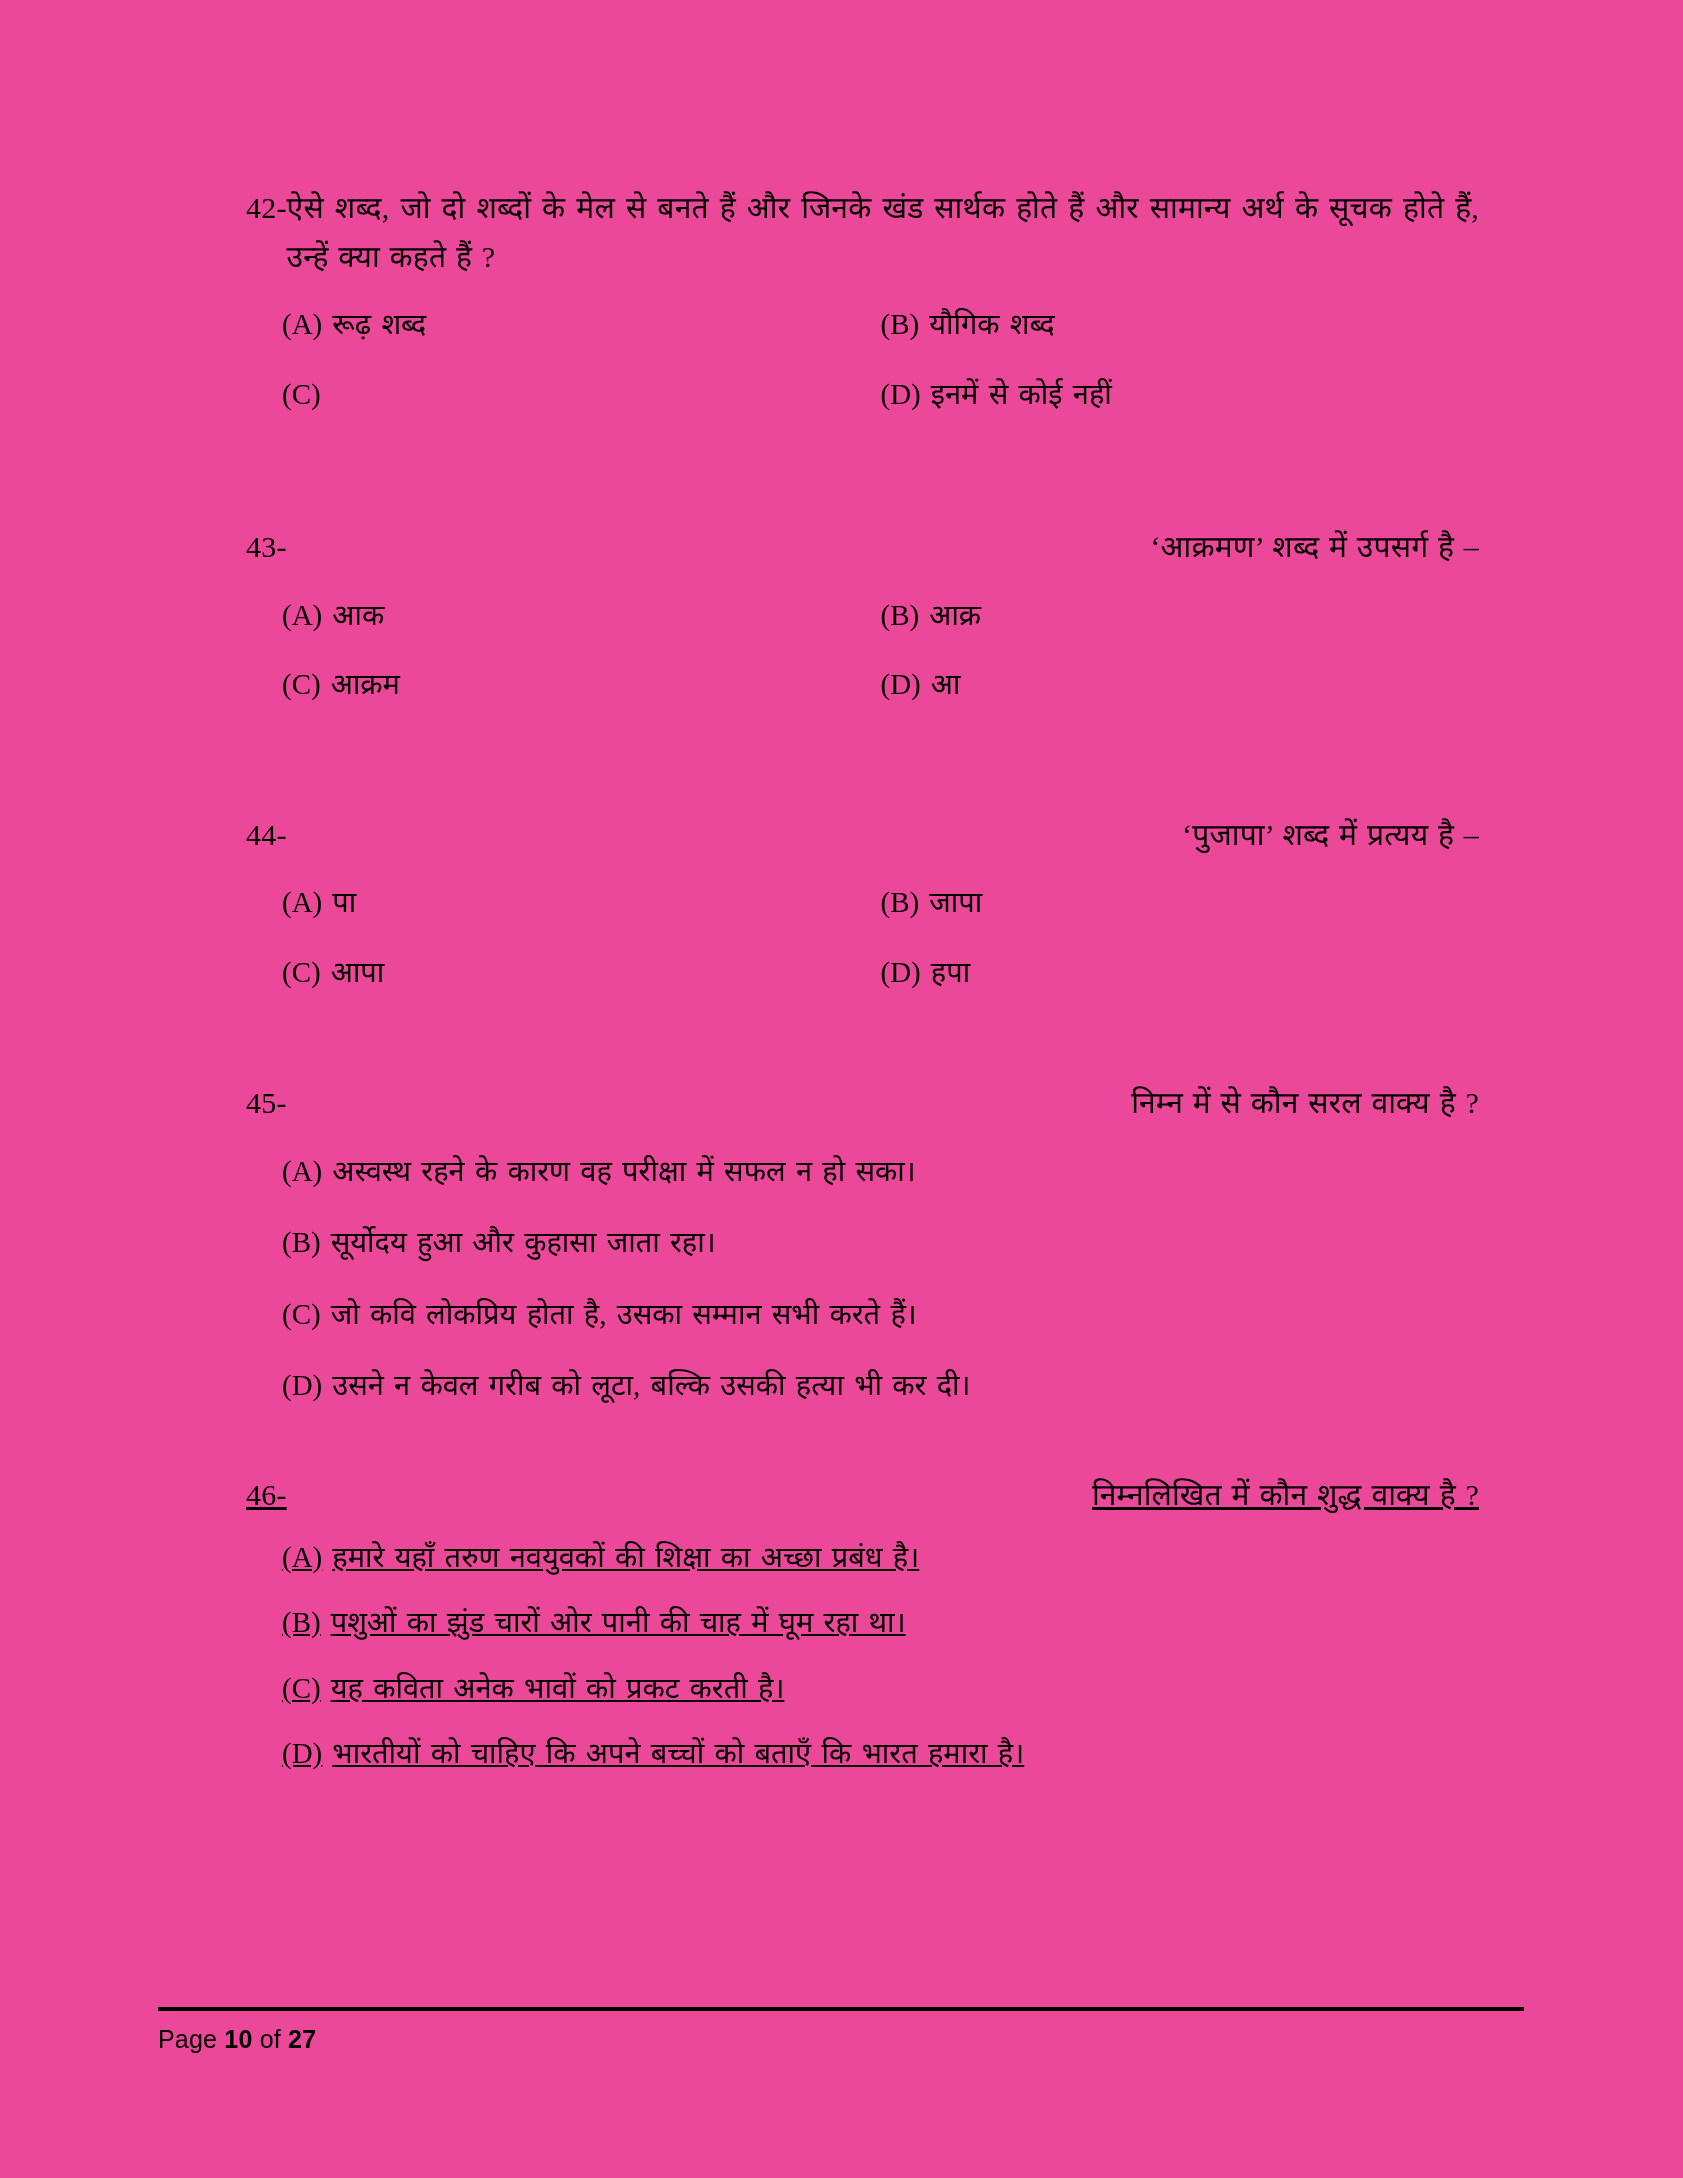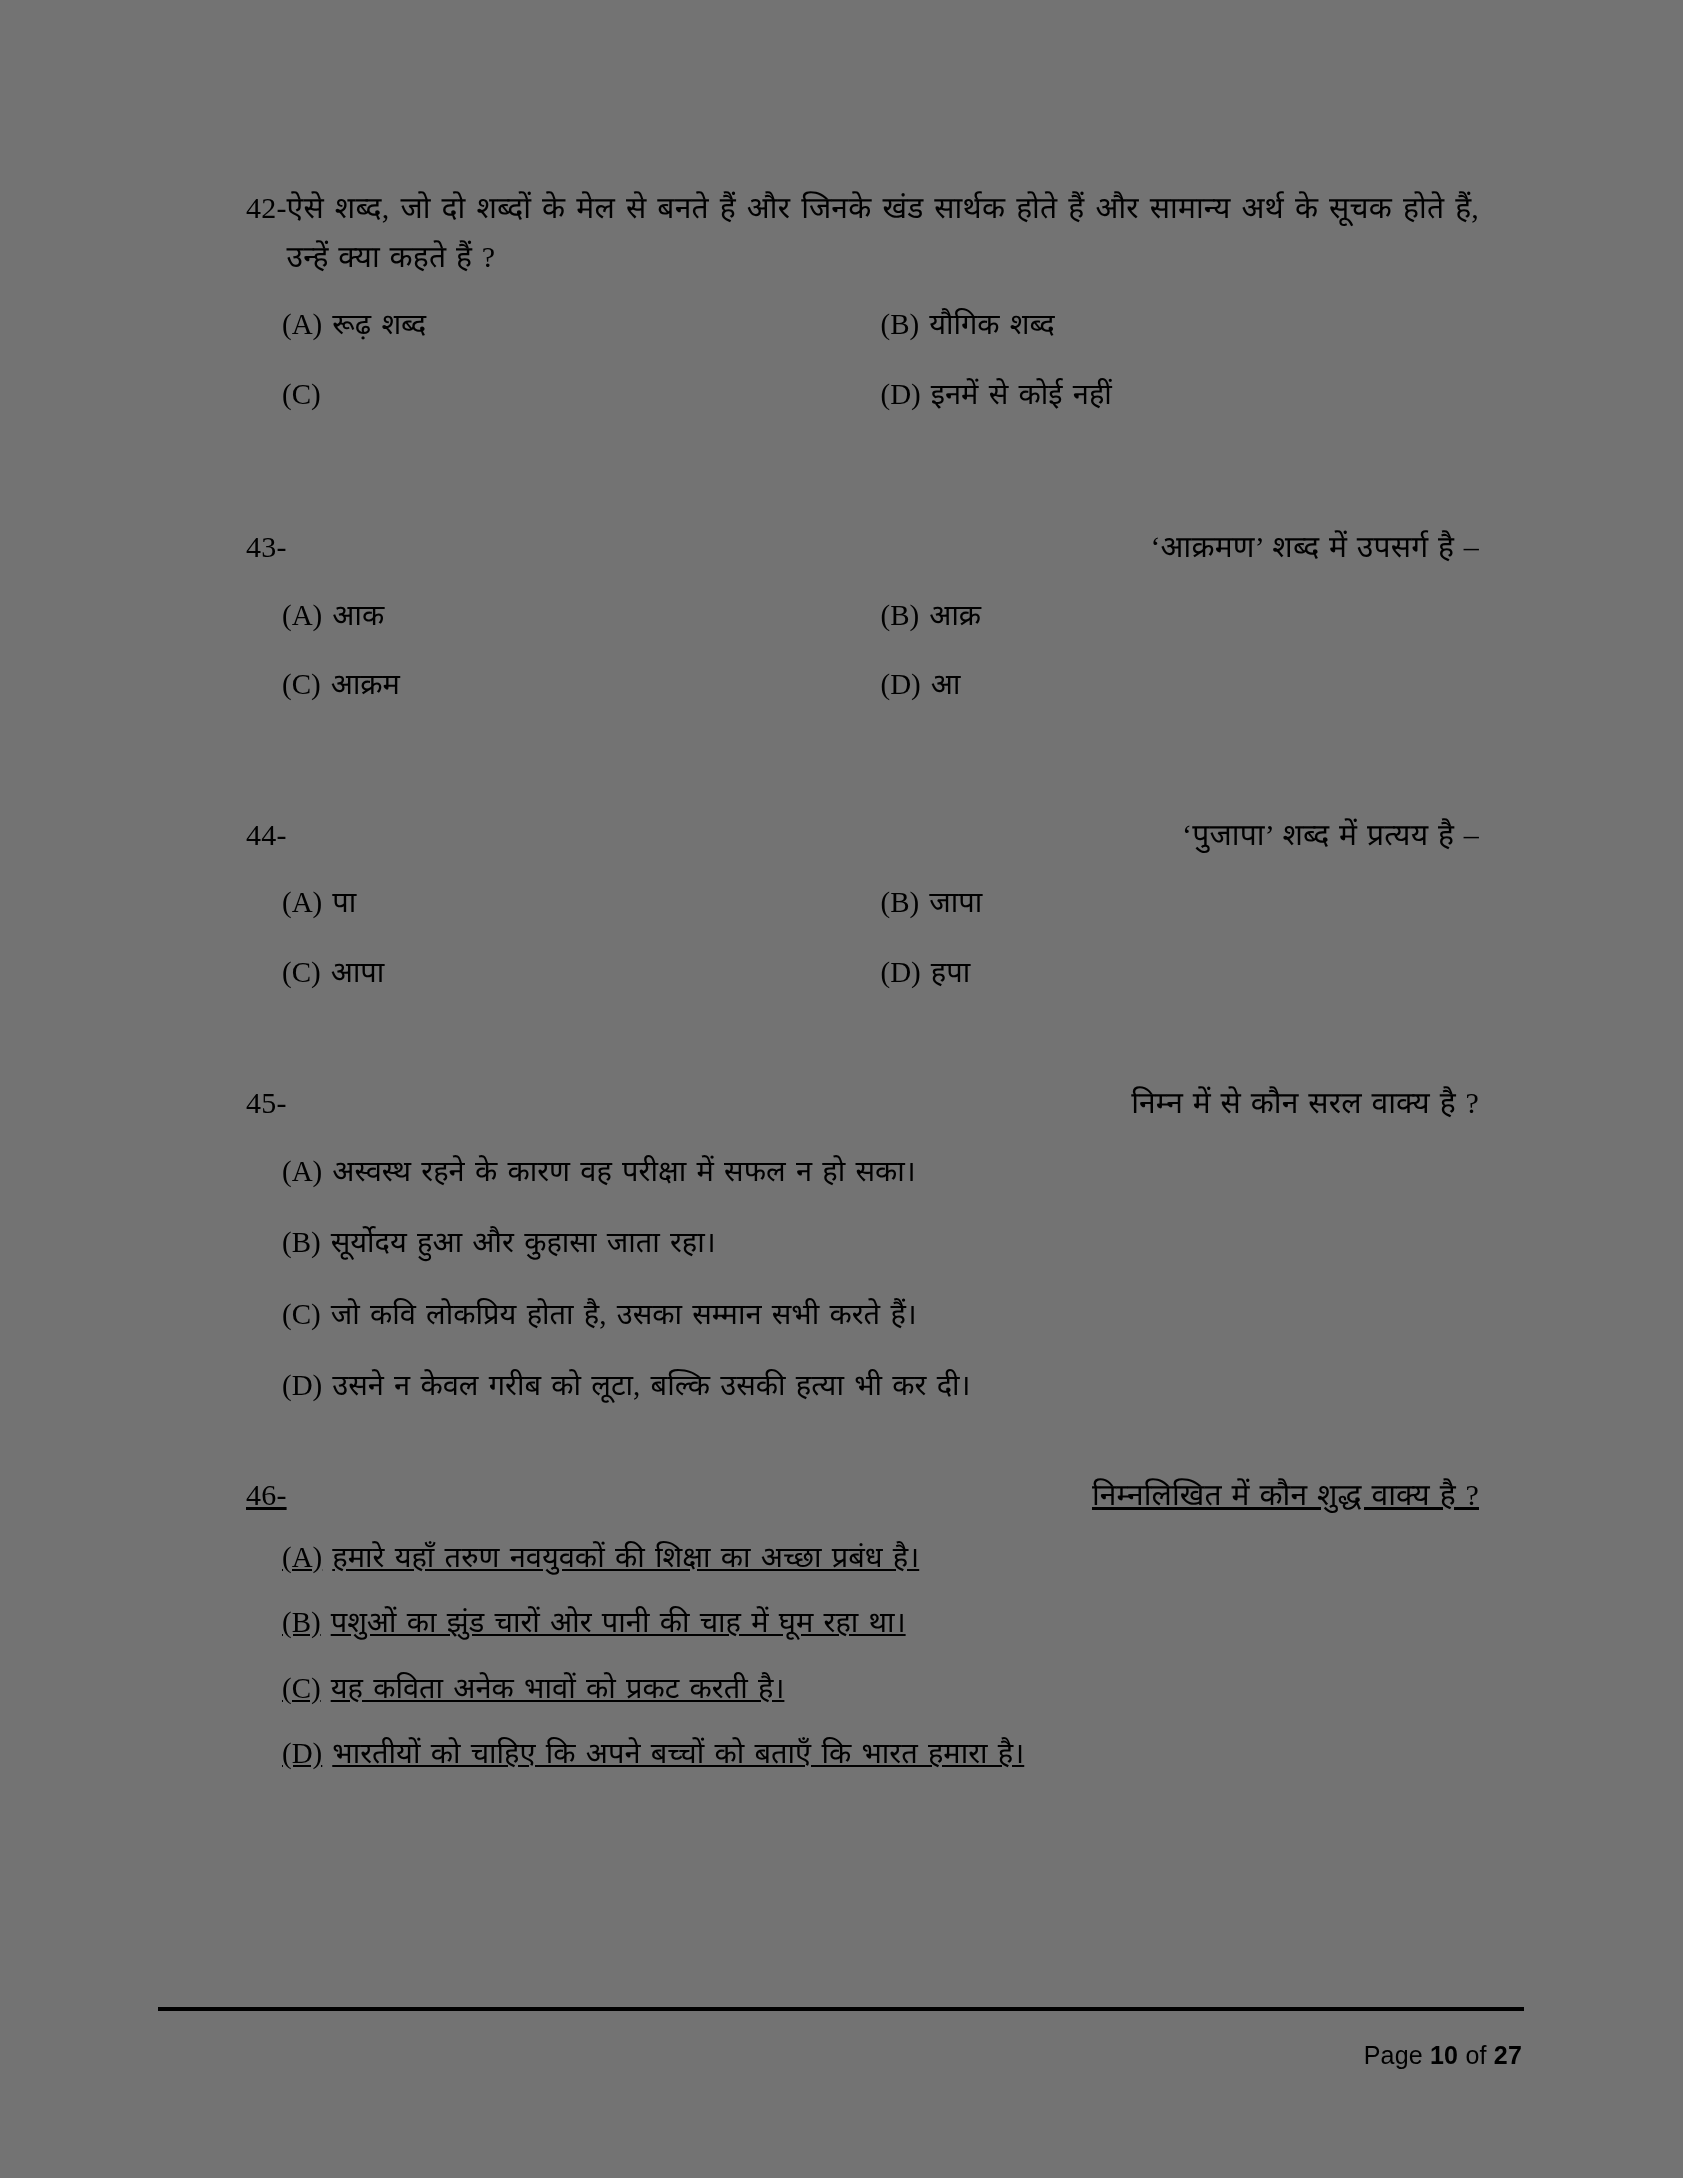--- a/index.html
+++ b/index.html
@@ -14,21 +14,21 @@
     font-family: "Liberation Serif", "DejaVu Serif", serif;
     color: #000000;
     position: relative;
     overflow: hidden;
   }
   .page {
     position: absolute;
     left: 0; top: 0;
     width: 1683px;
     height: 2178px;
-    background: #737373;
+    background: #ec4899;
     box-sizing: border-box;
   }
   .content {
     position: absolute;
     left: 246px;
     top: 184px;
     width: 1233px;
   }
   .question-block {
     margin-bottom: 55px;
@@ -99,24 +99,23 @@
     position: absolute;
     left: 158px;
     top: 2007px;
     width: 1366px;
   }
   .footer-rule {
     border-top: 4px solid #000000;
     width: 100%;
   }
   .footer-text {
-    text-align: right;
     font-family: "Liberation Sans", "DejaVu Sans", sans-serif;
     font-size: 25px;
-    margin-top: 30px;
+    margin-top: 14px;
     padding-right: 2px;
     letter-spacing: 0.2px;
   }
   .footer-text b {
     font-weight: bold;
   }
 </style>
 </head>
 <body>
 

